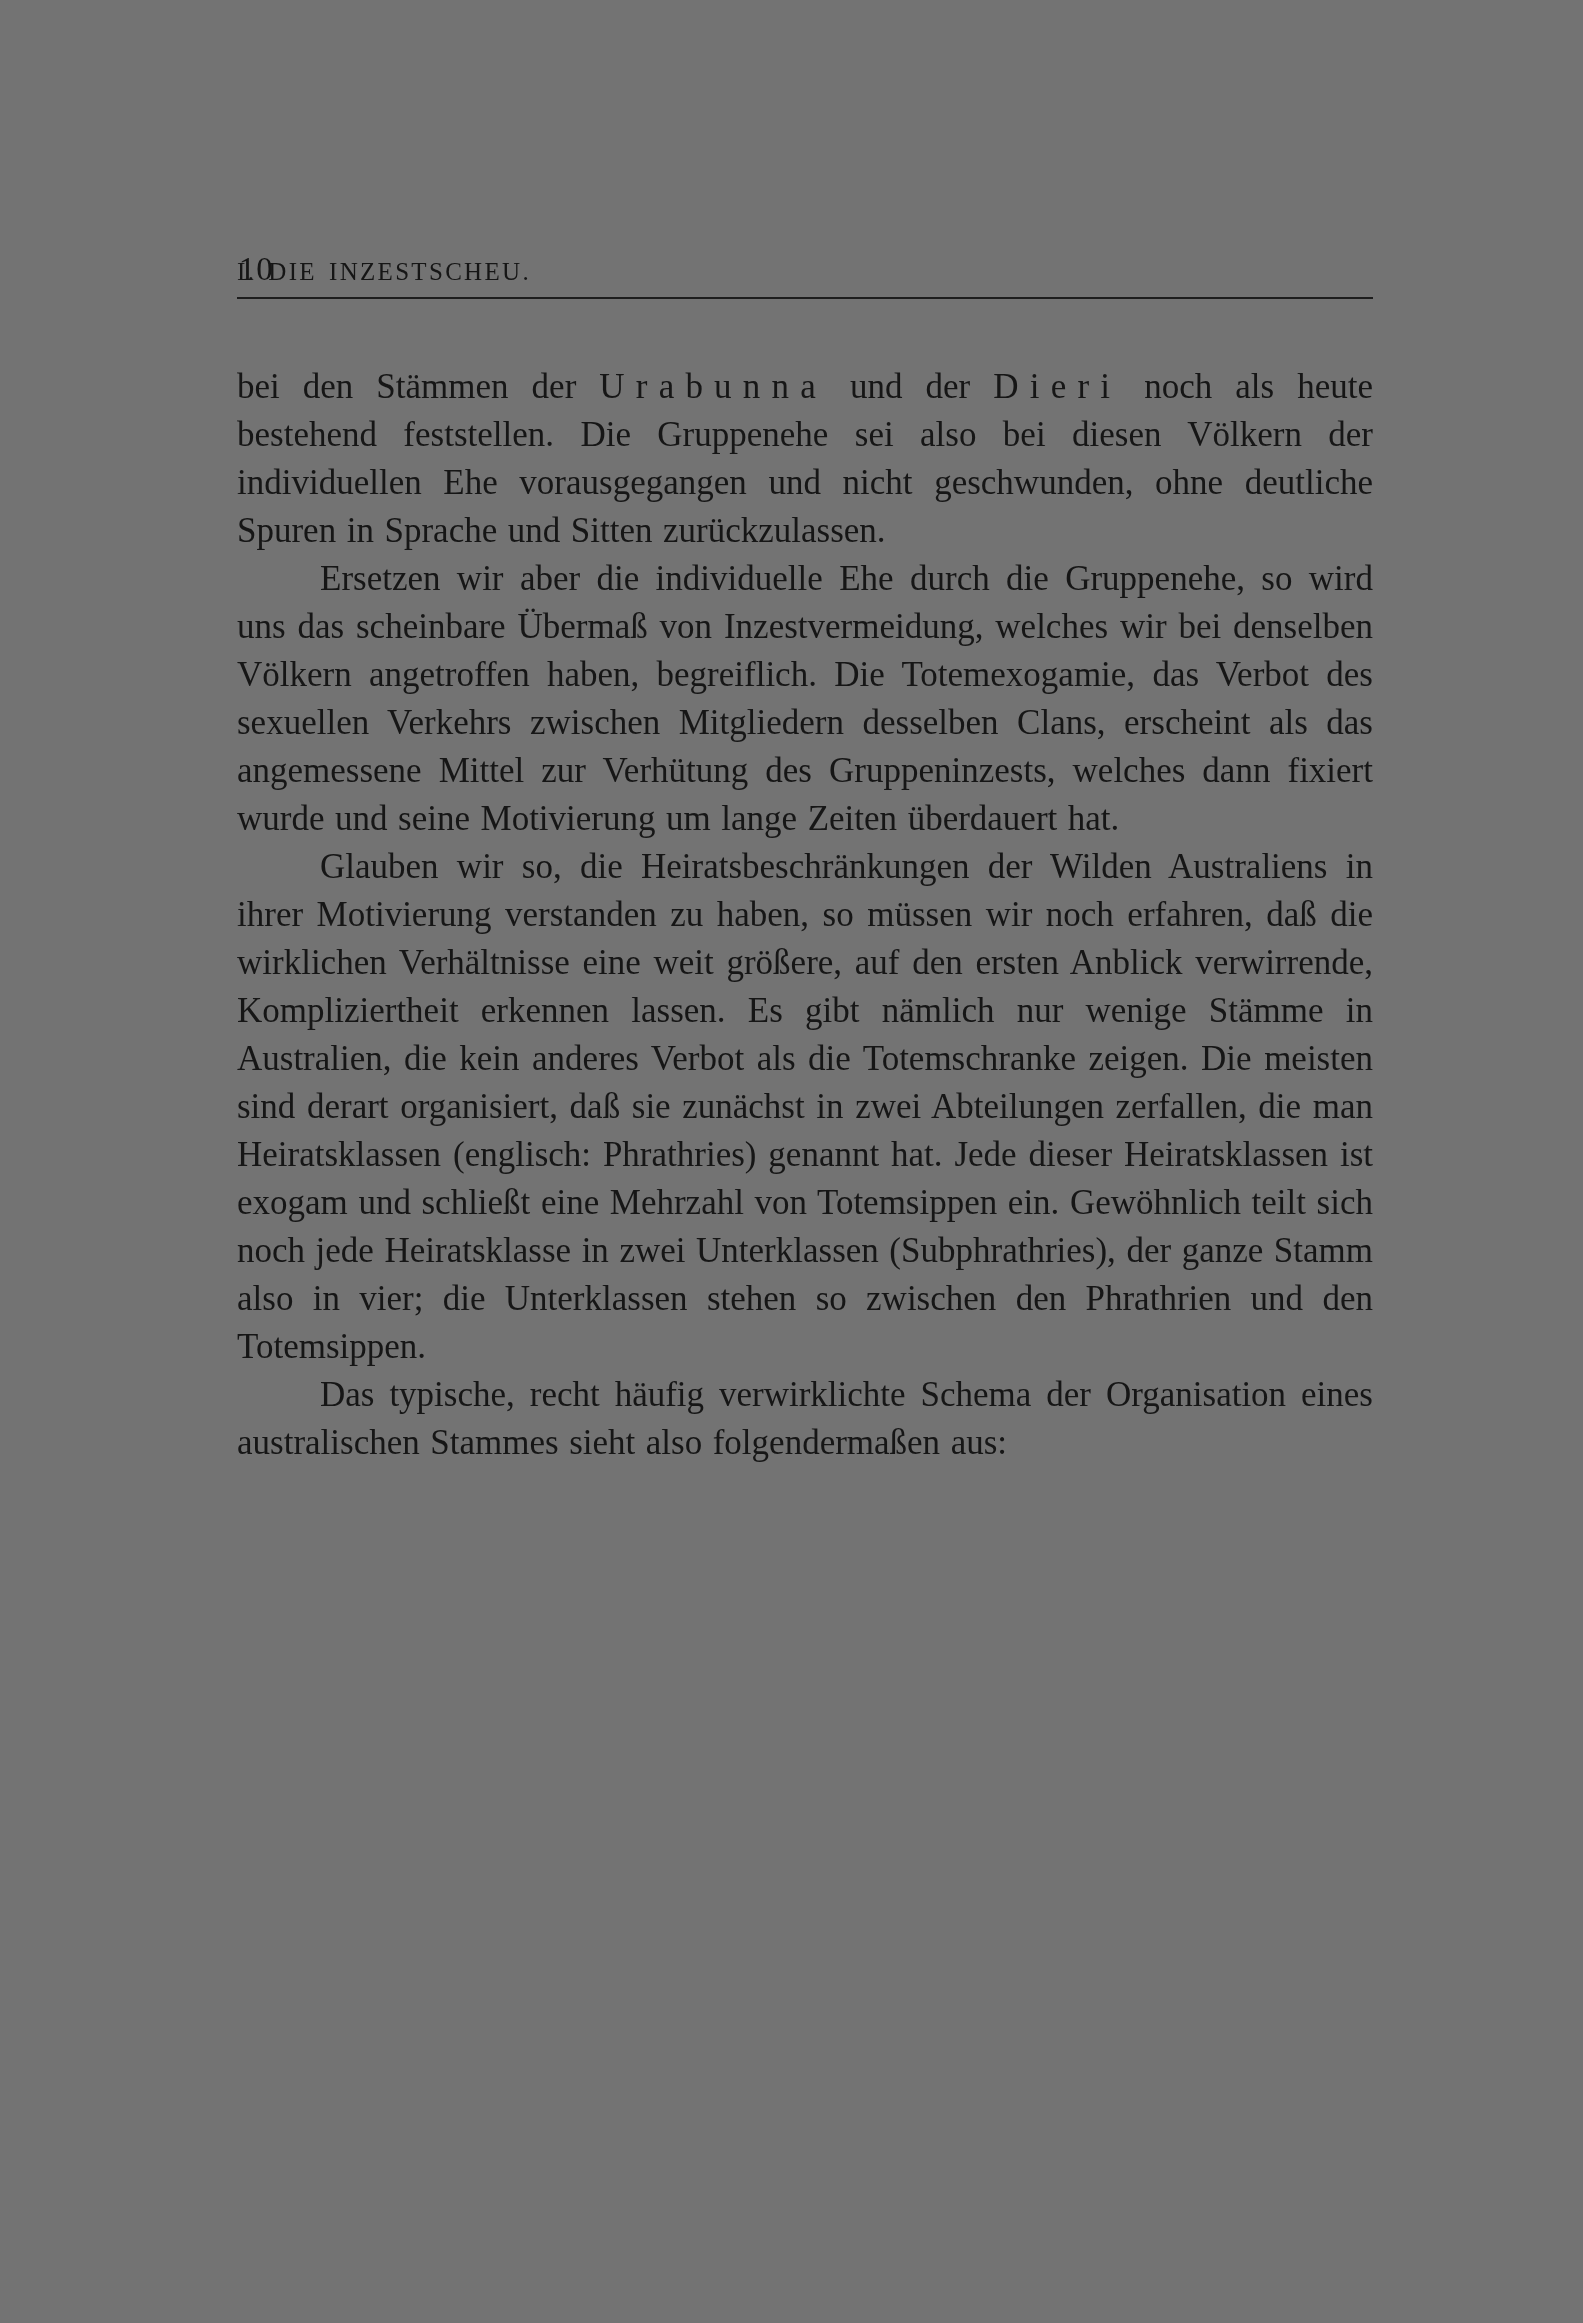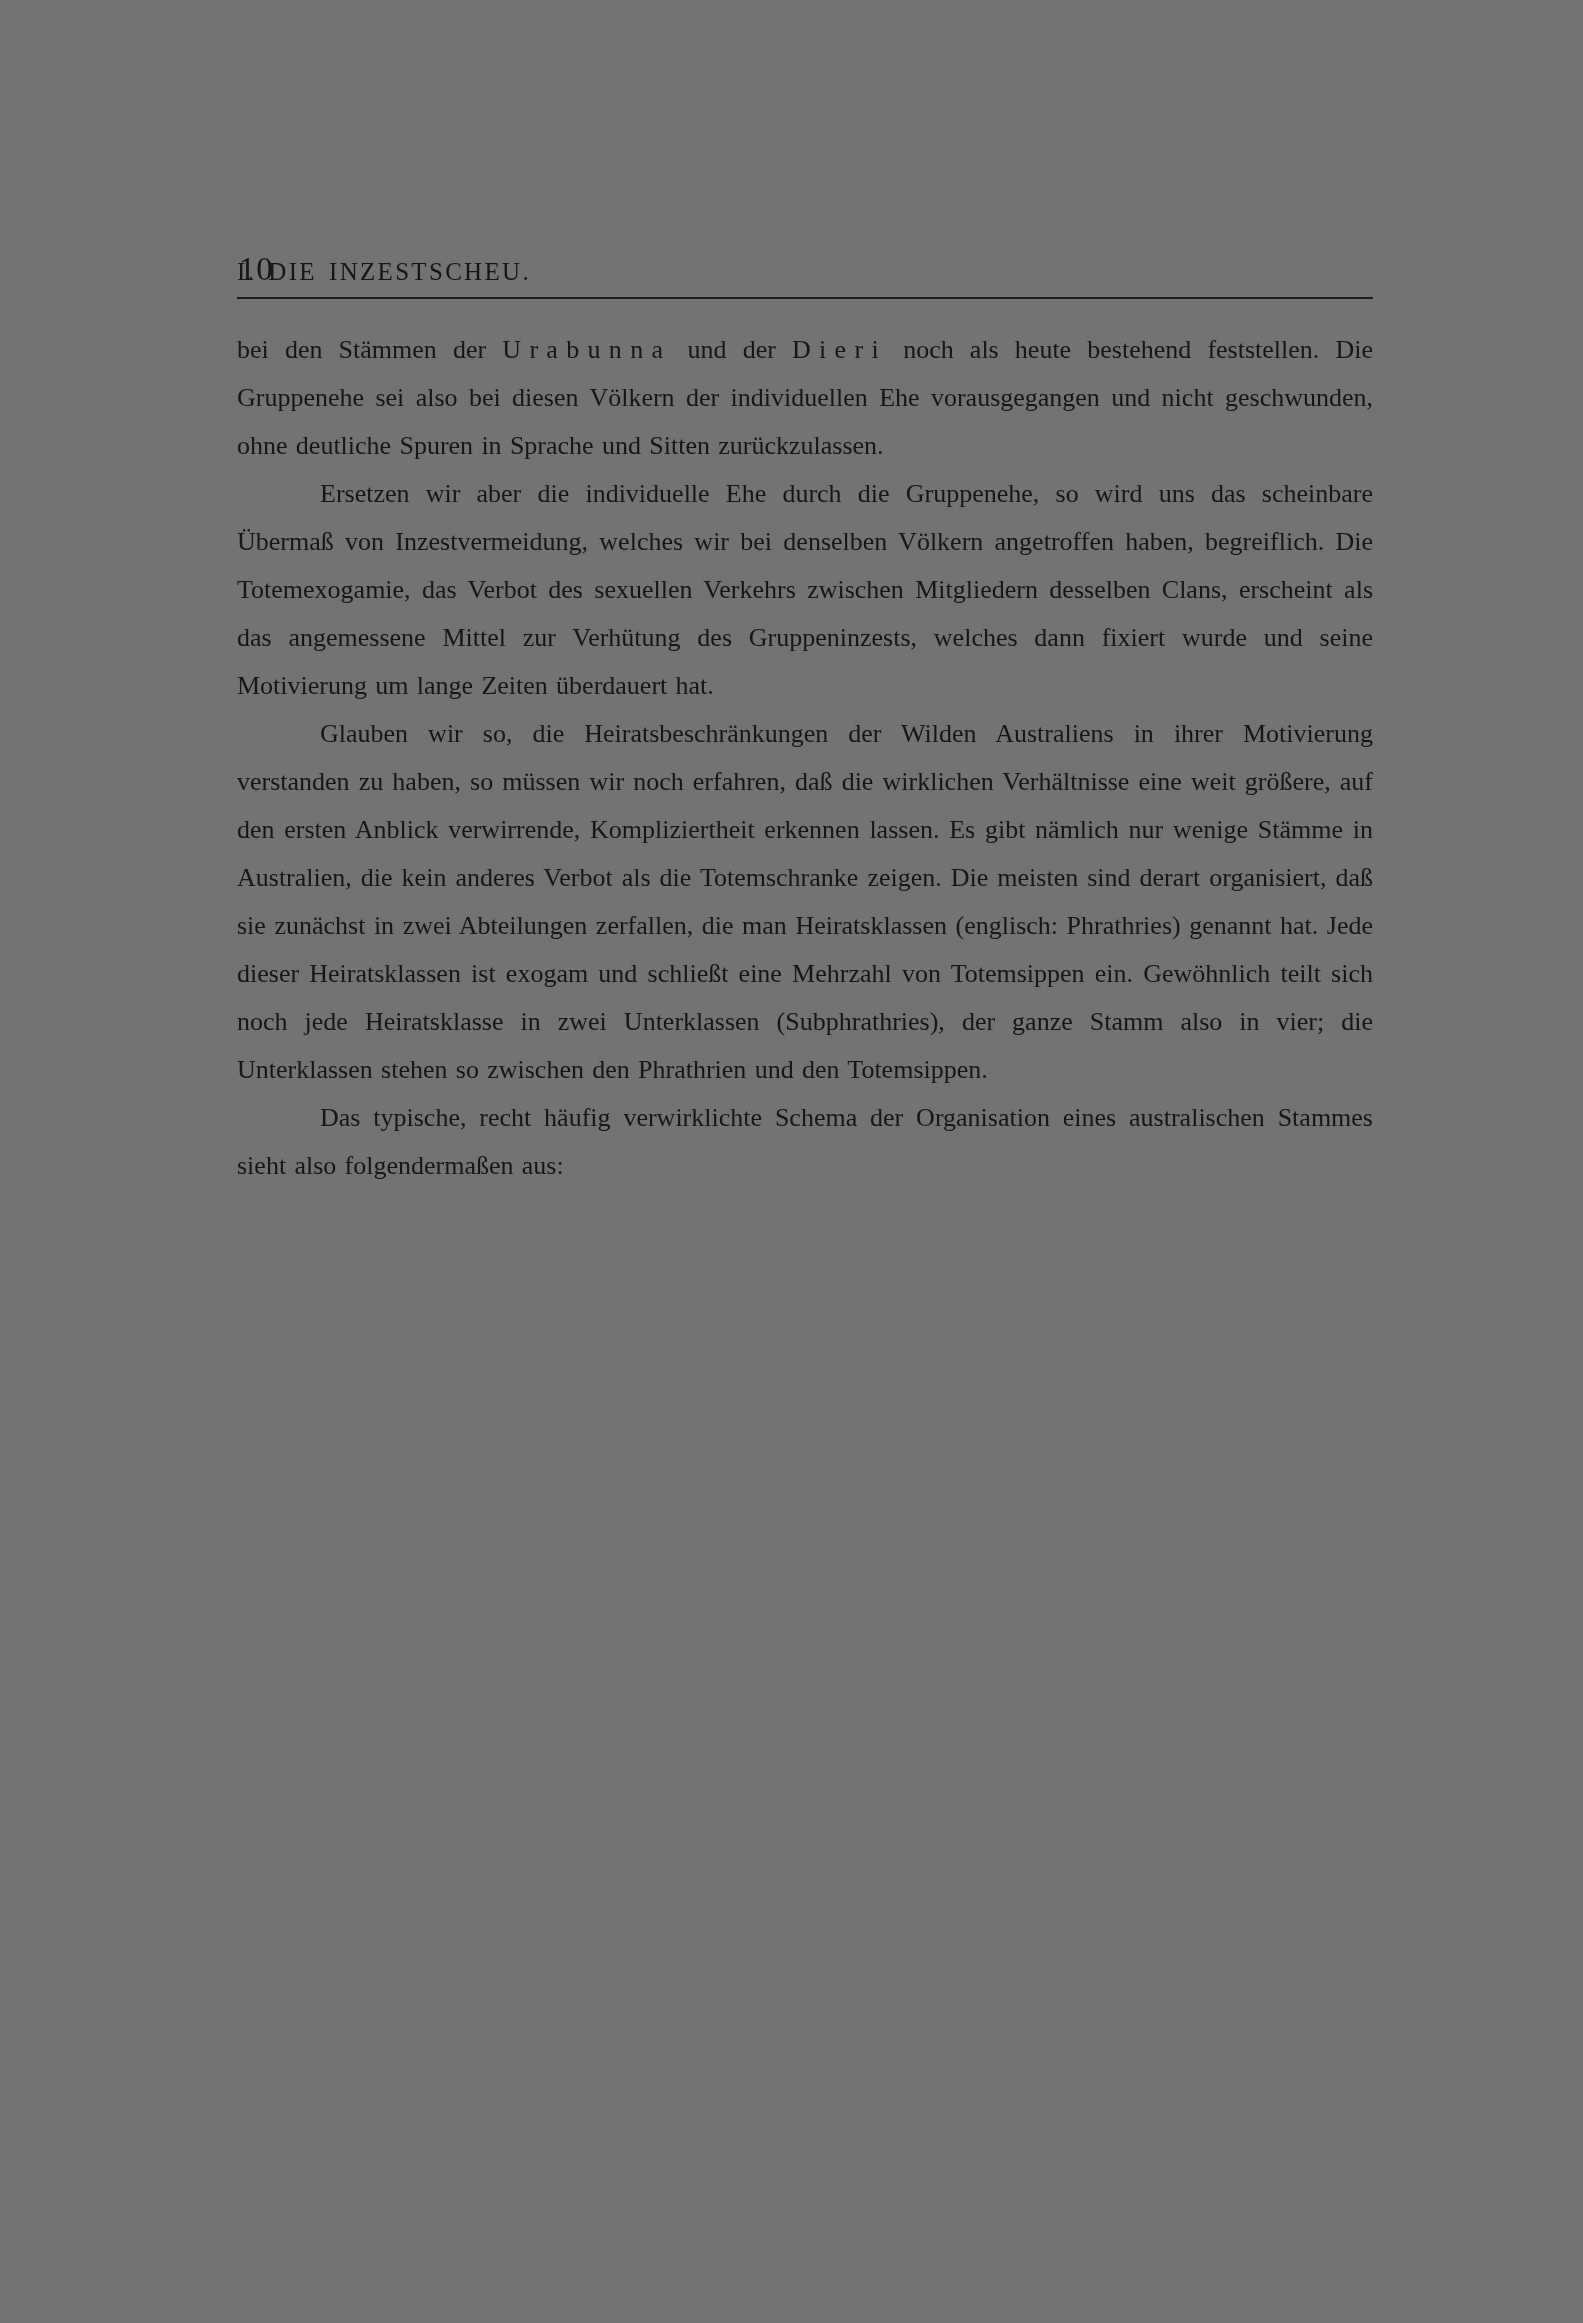--- a/index.html
+++ b/index.html
@@ -40,22 +40,22 @@
   .running-title {
     position: absolute;
     left: 0;
     right: 0;
     bottom: 11px;
     font-size: 25px;
     letter-spacing: 2.3px;
     word-spacing: 3.6px;
   }
   .text-block {
-    margin-top: 27px;
-    font-size: 26px;
+    margin-top: 64px;
+    font-size: 35px;
     line-height: 48px;
     text-align: justify;
     word-spacing: 1.8px;
   }
   .text-block p {
     margin: 0;
     padding: 0;
   }
   .text-block p.indent {
     text-indent: 83px;

